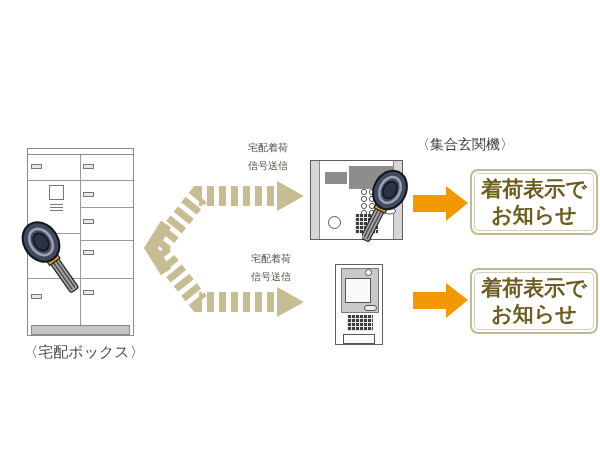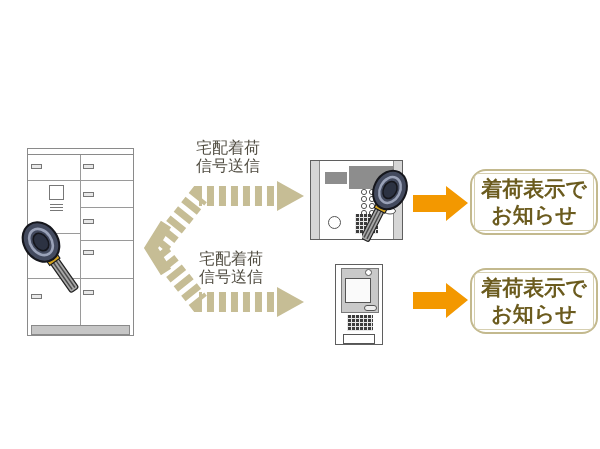--- a/index.html
+++ b/index.html
@@ -16,30 +16,30 @@
   .cab-base{left:3px;top:176px;width:99px;height:10px;background:#c6c6c6;border:1px solid #8a8a8a;box-sizing:border-box;}
   .vline{width:1px;background:#9a9a9a;}
   .hline{height:1px;background:#9a9a9a;}
   .handle{width:11px;height:5px;background:#e8e8e8;border:1px solid #777;box-sizing:border-box;}
   .parcel-square{width:15px;height:15px;border:1px solid #777;box-sizing:border-box;background:#fff;}
   .parcel-line{width:13px;height:1px;background:#777;}
   .lock-circle{width:6px;height:6px;border:1px solid #777;border-radius:50%;box-sizing:border-box;background:#fff;}
 
   
   .caption{font-size:15px;color:#4a463e;white-space:nowrap;}
-  .signal-text{width:92px;text-align:left;font-size:16px;line-height:18px;color:#514d42;font-family:Liberation Serif, serif;}
+  .signal-text{width:92px;text-align:right;font-size:10px;line-height:18px;color:#514d42;font-family:Liberation Serif, serif;}
   .badge{
     left:307px;top:133px;width:104px;height:19px;background:#b2a678;color:#ffffff;
     font-size:12.5px;line-height:19px;text-align:center;letter-spacing:1px;white-space:nowrap;
   }
   .device-label{font-size:14px;color:#3f3c35;white-space:nowrap;}
 
   
   .notice{
-    width:128px;height:66px;border:2px solid #c3b98e;border-radius:16px;background:#fff;
+    width:128px;height:66px;border:2px solid #c3b98e;border-radius:8px;background:#fff;
     box-sizing:border-box;display:flex;flex-direction:column;justify-content:center;align-items:center;
   }
   .notice::before{
     content:"";position:absolute;left:2px;top:2px;right:2px;bottom:2px;
     border:1px solid #d6cfb0;border-radius:5px;pointer-events:none;
   }
   .notice-line{font-size:21px;line-height:26px;color:#6b5b1e;font-weight:600;white-space:nowrap;}
 
   
   .epanel{left:310px;top:160px;width:93px;height:80px;border:1px solid #5f5f5f;background:#fff;box-sizing:border-box;}
@@ -120,30 +120,32 @@
       <rect x="-4.5" y="22" width="9" height="34" rx="2" fill="#a8a8a8" stroke="#222" stroke-width="1.2"></rect>
       <line x1="-1.6" y1="23" x2="-1.6" y2="54" stroke="#4a4a4a" stroke-width="1.4"></line>
       <line x1="1.6" y1="23" x2="1.6" y2="54" stroke="#4a4a4a" stroke-width="1.4"></line>
       <rect x="-6" y="16" width="12" height="7" fill="#d2a31f" stroke="#15161c" stroke-width="1"></rect>
       <ellipse cx="0" cy="0" rx="16" ry="20" fill="#434a5e" stroke="#15161c" stroke-width="2"></ellipse>
       <ellipse cx="0" cy="0" rx="10" ry="13.5" fill="none" stroke="#9aa2b8" stroke-width="2.5"></ellipse>
       <ellipse cx="0" cy="0" rx="6.5" ry="9" fill="#2c3242" stroke="#15161c" stroke-width="1.5"></ellipse>
     </g>
   </svg>
 
+  <div class="abs caption" style="left:20px;top:343px;width:128px;text-align:center;">〈宅配ボックス〉</div>
 
   <div class="abs signal-text" style="left:196px;top:139px;">
     <div>宅配着荷</div>
     <div>信号送信</div>
   </div>
   <div class="abs signal-text" style="left:199px;top:250px;">
     <div>宅配着荷</div>
     <div>信号送信</div>
   </div>
 
+  <div class="abs device-label" style="left:416px;top:136px;">〈集合玄関機〉</div>
 
   <div class="abs epanel">
     <div class="abs strip l"></div>
     <div class="abs strip r"></div>
     <div class="abs darkrect" style="left:14px;top:11px;width:22px;height:12px;"></div>
     <div class="abs darkrect" style="left:38px;top:5px;width:44px;height:23px;"></div>
     <svg class="abs" style="left:45px;top:27px;" width="45" height="32" viewBox="0 0 45 32">
       <g fill="#fff" stroke="#555" stroke-width="1">
         <circle cx="8" cy="4" r="2.6"></circle>
           <circle cx="16" cy="4" r="2.6"></circle>

